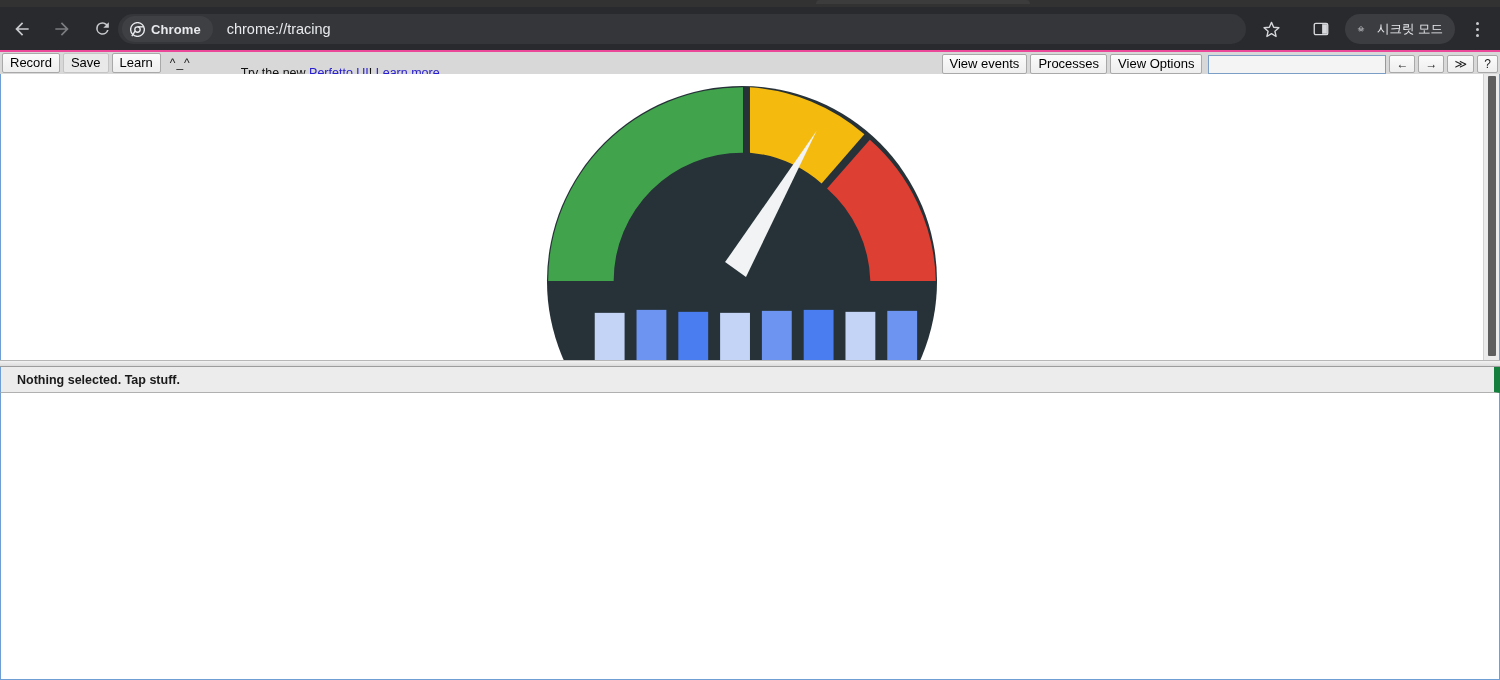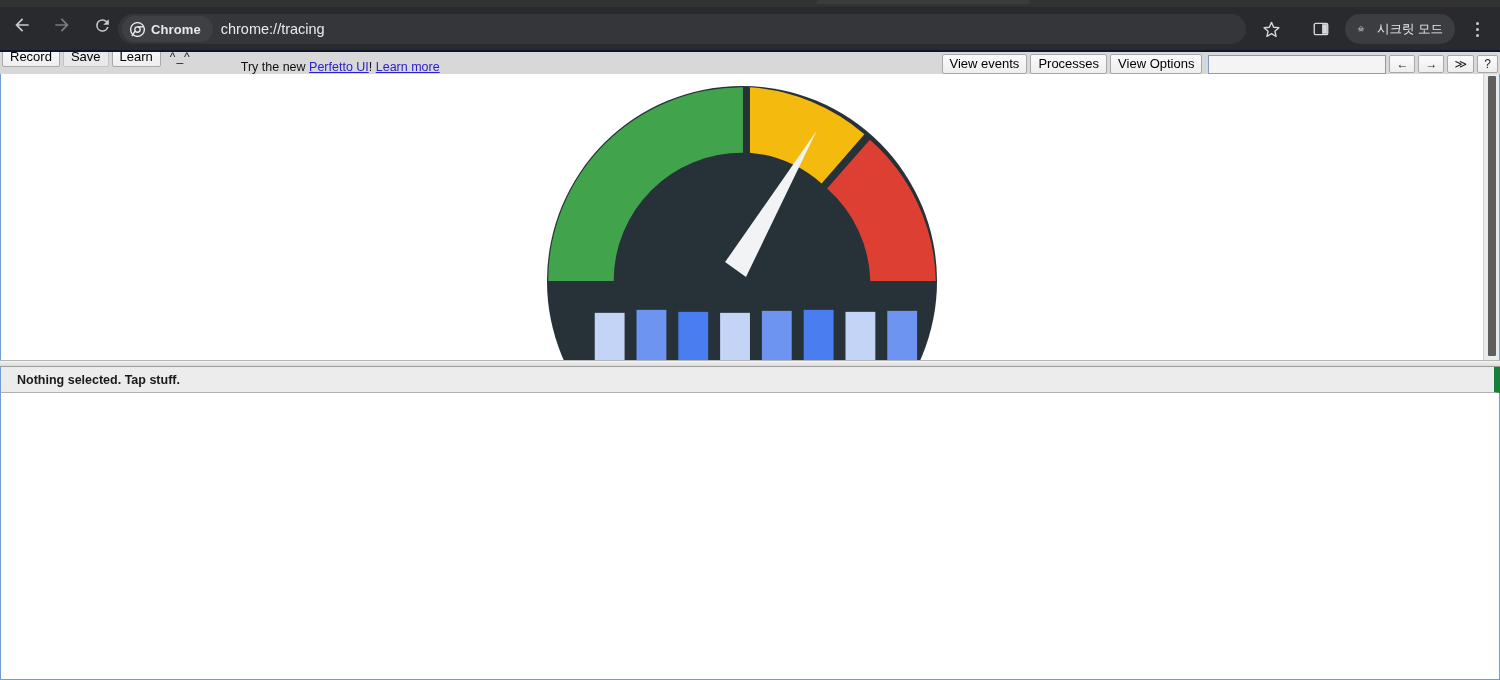--- a/index.html
+++ b/index.html
@@ -21,21 +21,21 @@
     position: absolute; left: 816px; top: 0;
     width: 214px; height: 4px;
     background: #3c3c3c;
     border-radius: 6px 6px 0 0;
   }
 
   #browser-toolbar {
     position: absolute; left: 0; top: 7px;
     width: 1500px; height: 43px;
     background: #292a2d;
-    display: flex; align-items: flex-start;
+    display: flex; align-items: center;
   }
 
   .nav-btn {
     width: 36px; height: 36px;
     margin-left: 4px;
     display: flex; align-items: center; justify-content: center;
     border-radius: 50%;
     flex: 0 0 auto;
   }
   .nav-btn svg { display: block; }
@@ -59,21 +59,21 @@
     flex: 0 0 auto;
   }
   #chrome-chip .chip-label {
     color: #e8eaed;
     font-size: 13px;
     font-weight: bold;
     letter-spacing: .1px;
     white-space: nowrap;
   }
   #omnibox-url {
-    margin-left: 8px;
+    margin-left: 14px;
     color: #e8eaed;
     font-size: 14.5px;
     white-space: nowrap;
     overflow: hidden;
   }
 
   .tb-right-btn {
     position: absolute;
     top: 7px; height: 30px;
     display: flex; align-items: center; justify-content: center;
@@ -100,22 +100,22 @@
     width: 1500px; height: 630px;
     background: #ffffff;
     display: flex; flex-direction: column;
   }
 
   #tracing-toolbar {
     position: relative;
     height: 24px;
     flex: 0 0 auto;
     background: #d8d8d8;
-    border-top: 2px solid #0f172a;
-    display: flex; align-items: flex-end;
+    border-top: 2px solid #ec4899;
+    display: flex; align-items: center;
     font-size: 12.5px;
     overflow: hidden;
   }
   #tracing-toolbar-left {
     display: flex; align-items: center; gap: 0px;
     padding-left: 2px;
   }
   .tt-button {
     border: 1px solid #a9a9a9;
     background: linear-gradient(#fbfbfb, #eeeeee);

